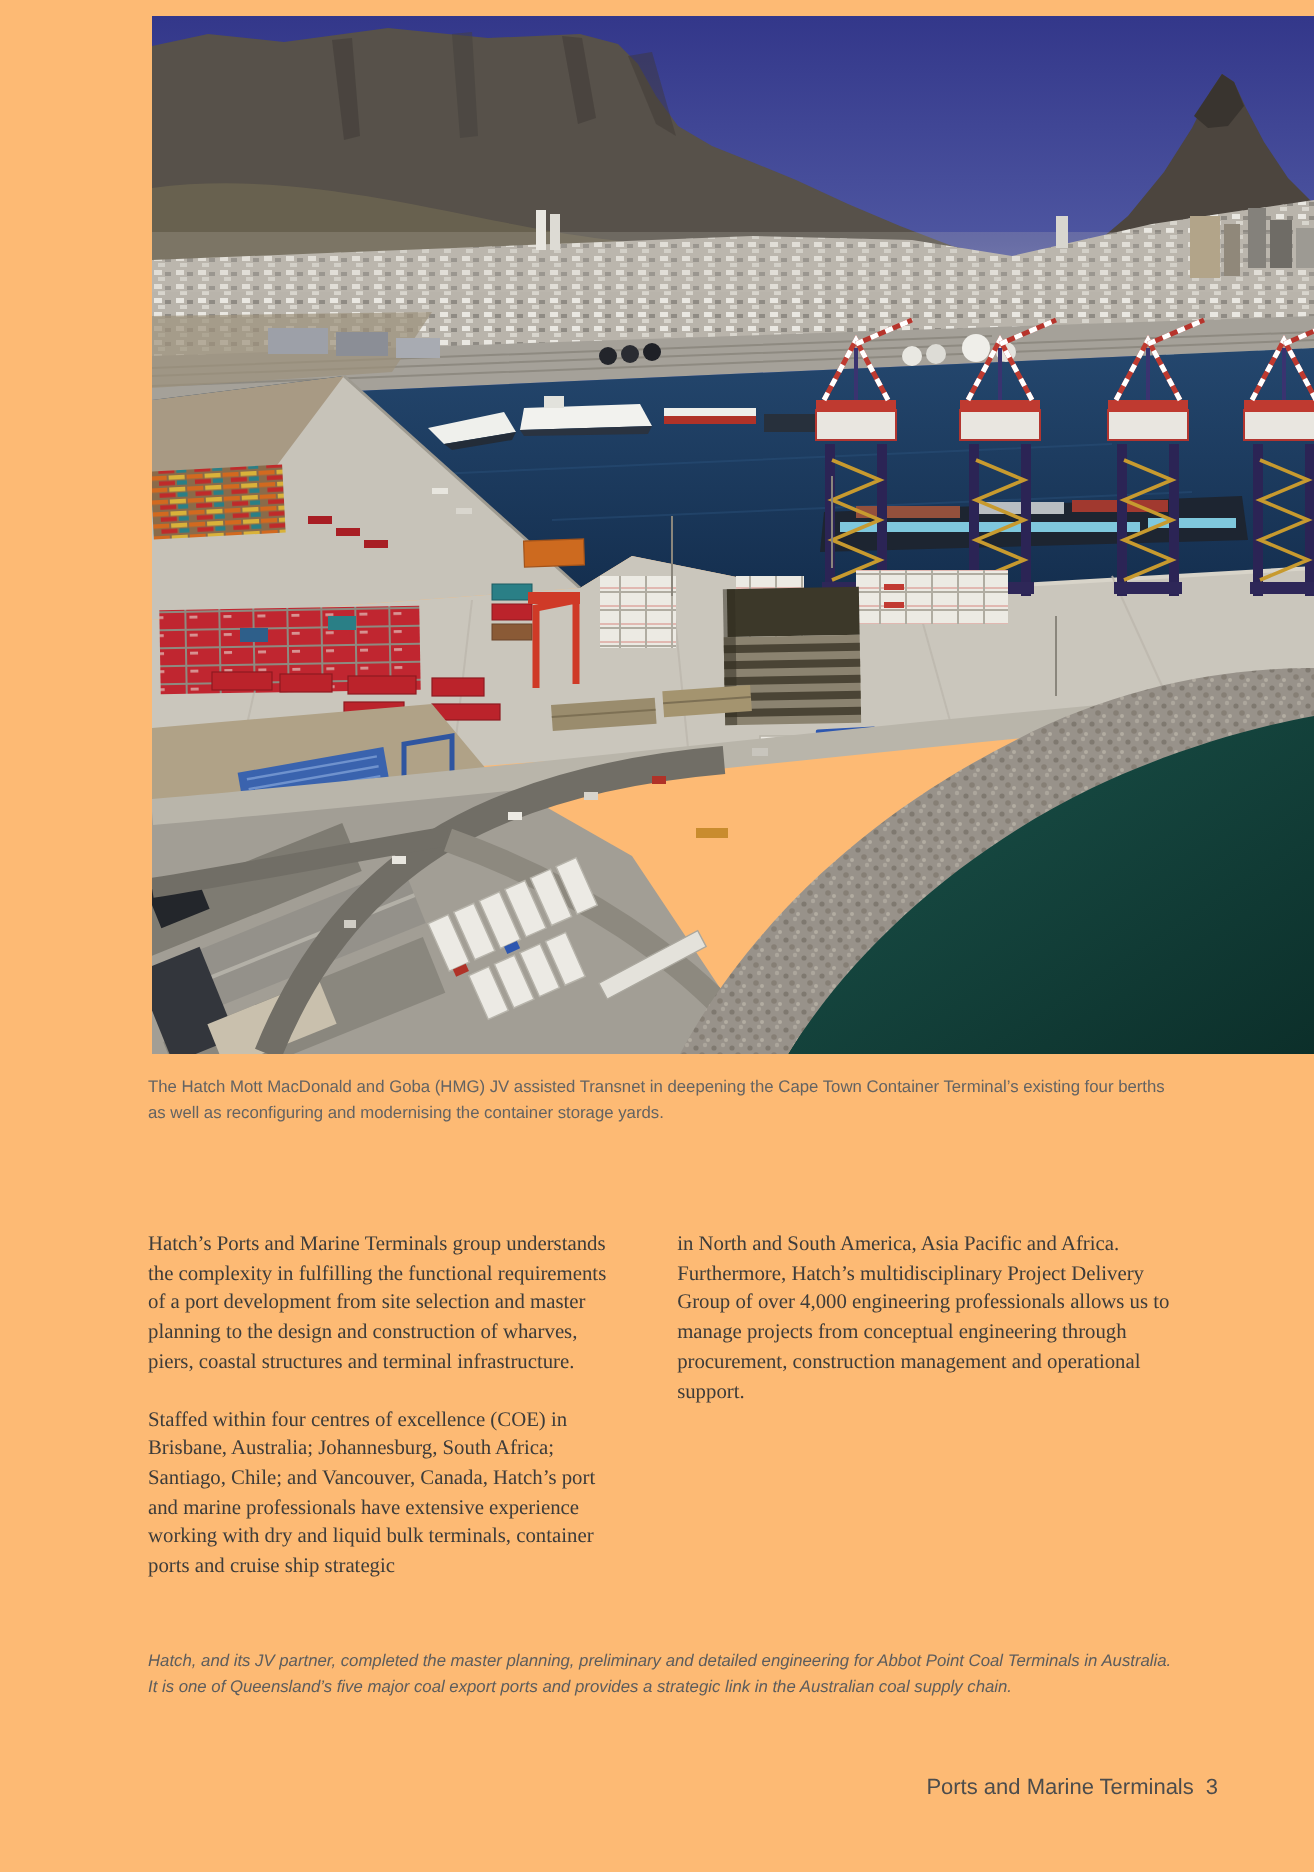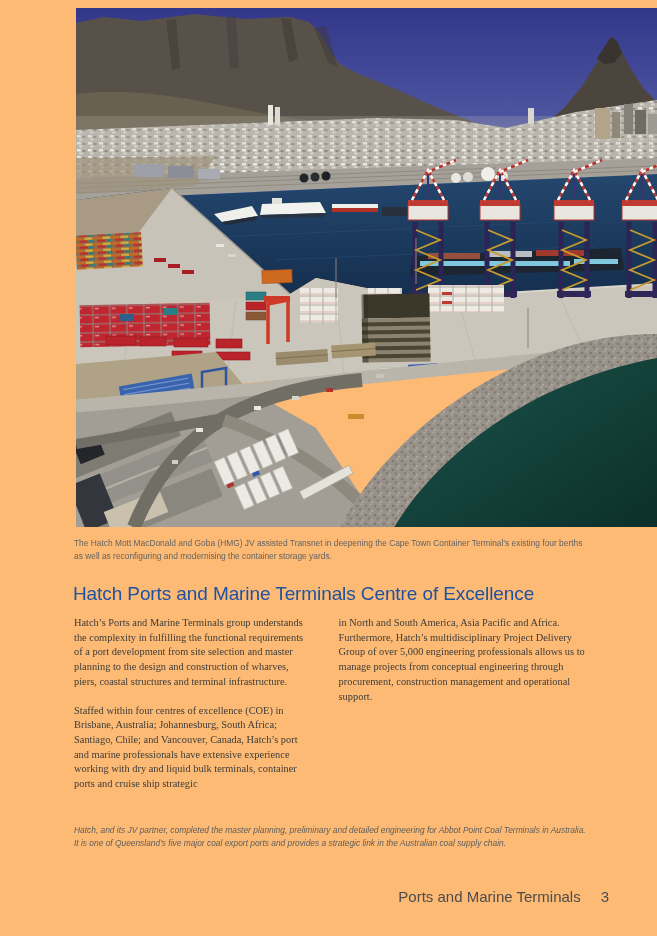--- a/index.html
+++ b/index.html
@@ -23,22 +23,22 @@
     font-family:"Liberation Serif", serif; font-size:10.4px; line-height:14.7px; color:#3d3c3a;
   }
   .col p { margin:0 0 14px 0; }
   .col-left { width:240px; }
   .col-right { width:259px; }
   .footnote {
     position:absolute; left:74px; top:824px; width:518px; margin:0;
     font-size:8.4px; line-height:12.8px; color:#5d5d5d;font-style:italic;
   }
   .page-footer {
-    position:absolute; right:48px; top:888px; display:flex; gap:20px;
-    font-size:15px; color:#4c4c4c;text-align:right;
+    position:absolute; right:48px; top:888px; display:flex; gap:6px;
+    font-size:11px; color:#4c4c4c;text-align:right;
   }
 </style>
 </head>
 <body>
 
 <div class="page">
 
   <figure class="photo">
     <svg viewBox="0 0 581 519" aria-hidden="true">
       <defs>
@@ -279,29 +279,28 @@
 
       <path d="M260,250 L260,290 M340,230 L340,276 M452,300 L452,340" stroke="#8a867c" stroke-width="1" fill="none"></path>
 
       <path d="M581,348 L581,519 L318,519 C352,462 408,414 470,384 C508,366 548,354 581,348 Z" fill="url(#sea)"></path>
       <path d="M581,326 L581,350 C548,356 508,368 470,386 C408,416 352,464 318,519 L264,519 C300,452 360,398 432,362 C482,336 534,326 581,326 Z" fill="url(#rock)"></path>
     </svg>
   </figure>
 
   <p class="caption">The Hatch Mott MacDonald and Goba (HMG) JV assisted Transnet in deepening the Cape Town Container Terminal’s existing four berths as well as reconfiguring and modernising the container storage yards.</p>
 
-  <h1 class="heading">Hatch Ports and Marine Terminals Centre of Excellence</h1>
 
   <div class="columns">
     <div class="col col-left">
       <p>Hatch’s Ports and Marine Terminals group understands the complexity in fulfilling the functional requirements of a port development from site selection and master planning to the design and construction of wharves, piers, coastal structures and terminal infrastructure.</p>
       <p>Staffed within four centres of excellence (COE) in Brisbane, Australia; Johannesburg, South Africa; Santiago, Chile; and Vancouver, Canada, Hatch’s port and marine professionals have extensive experience working with dry and liquid bulk terminals, container ports and cruise ship strategic</p>
     </div>
     <div class="col col-right">
-      <p>in North and South America, Asia Pacific and Africa. Furthermore, Hatch’s multidisciplinary Project Delivery Group of over 5,000 engineering professionals allows us to manage projects from conceptual engineering through procurement, construction management and operational support.</p>
+      <p>in North and South America, Asia Pacific and Africa. Furthermore, Hatch’s multidisciplinary Project Delivery Group of over 4,000 engineering professionals allows us to manage projects from conceptual engineering through procurement, construction management and operational support.</p>
     </div>
   </div>
 
   <p class="footnote">Hatch, and its JV partner, completed the master planning, preliminary and detailed engineering for Abbot Point Coal Terminals in Australia. It is one of Queensland’s five major coal export ports and provides a strategic link in the Australian coal supply chain.</p>
 
   <div class="page-footer">
     <span>Ports and Marine Terminals</span>
     <span>3</span>
   </div>
 

